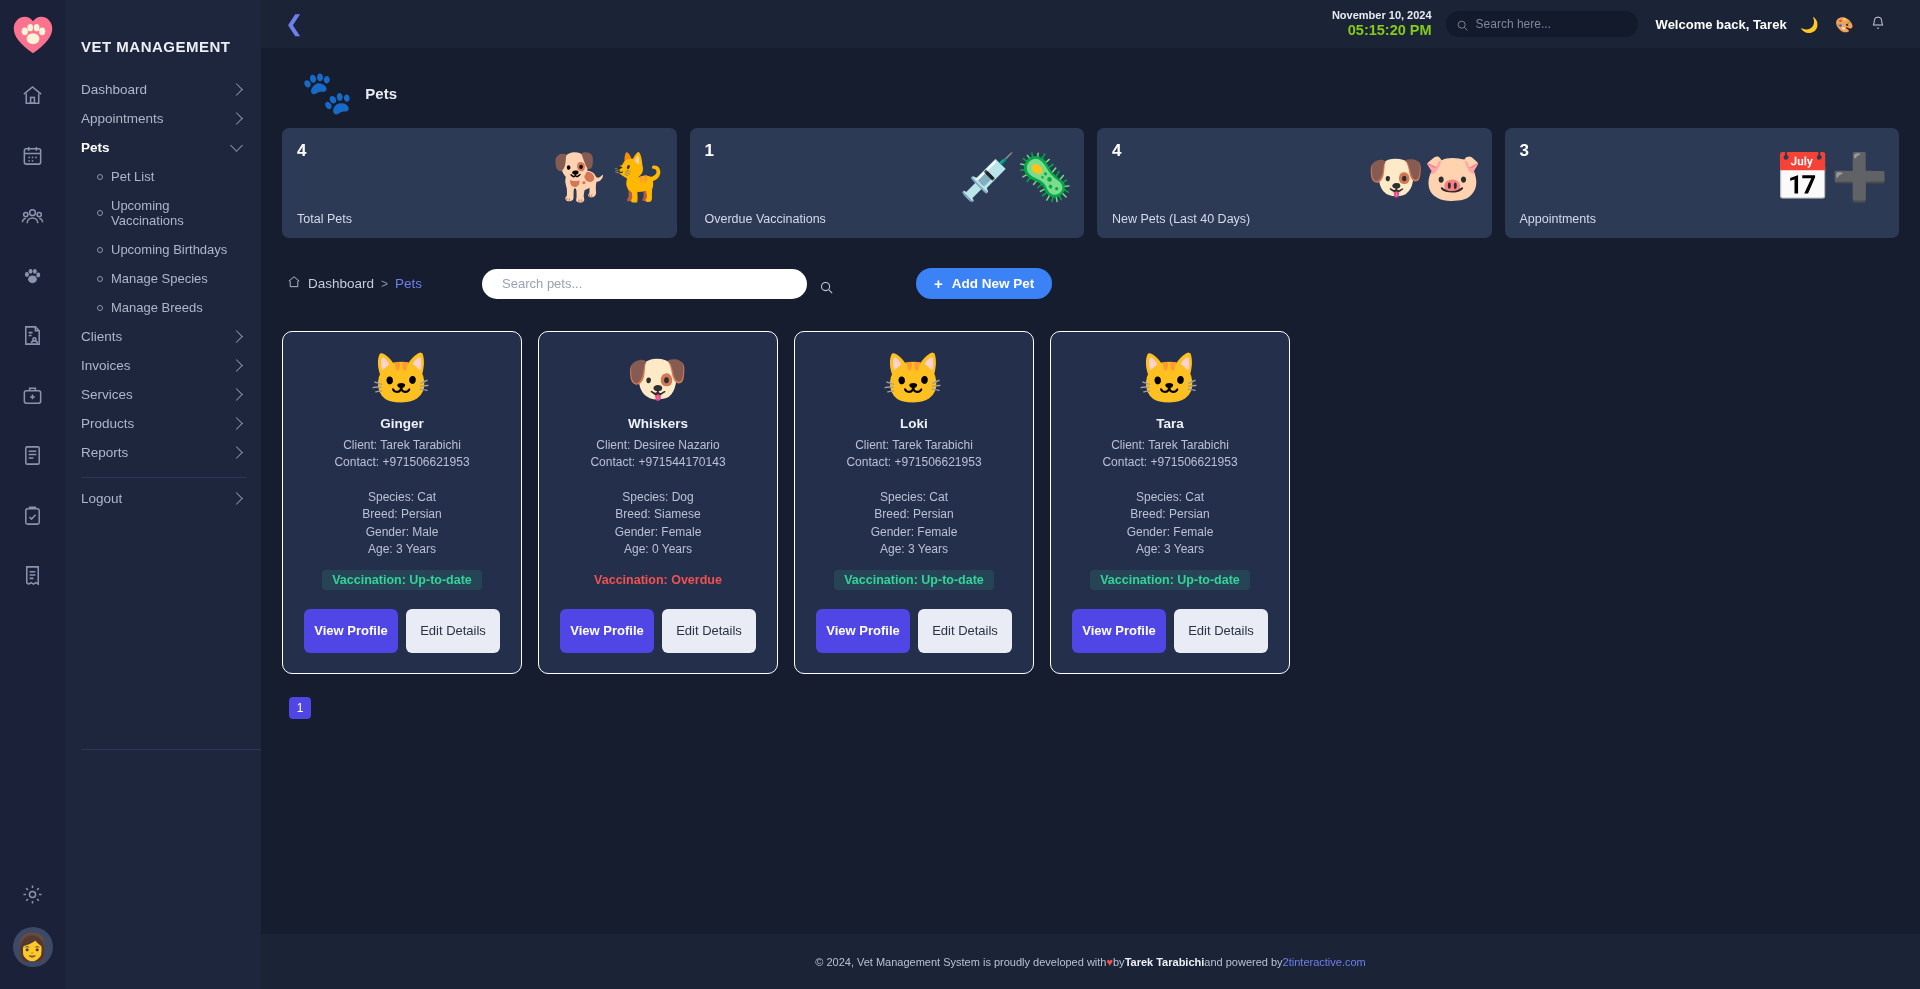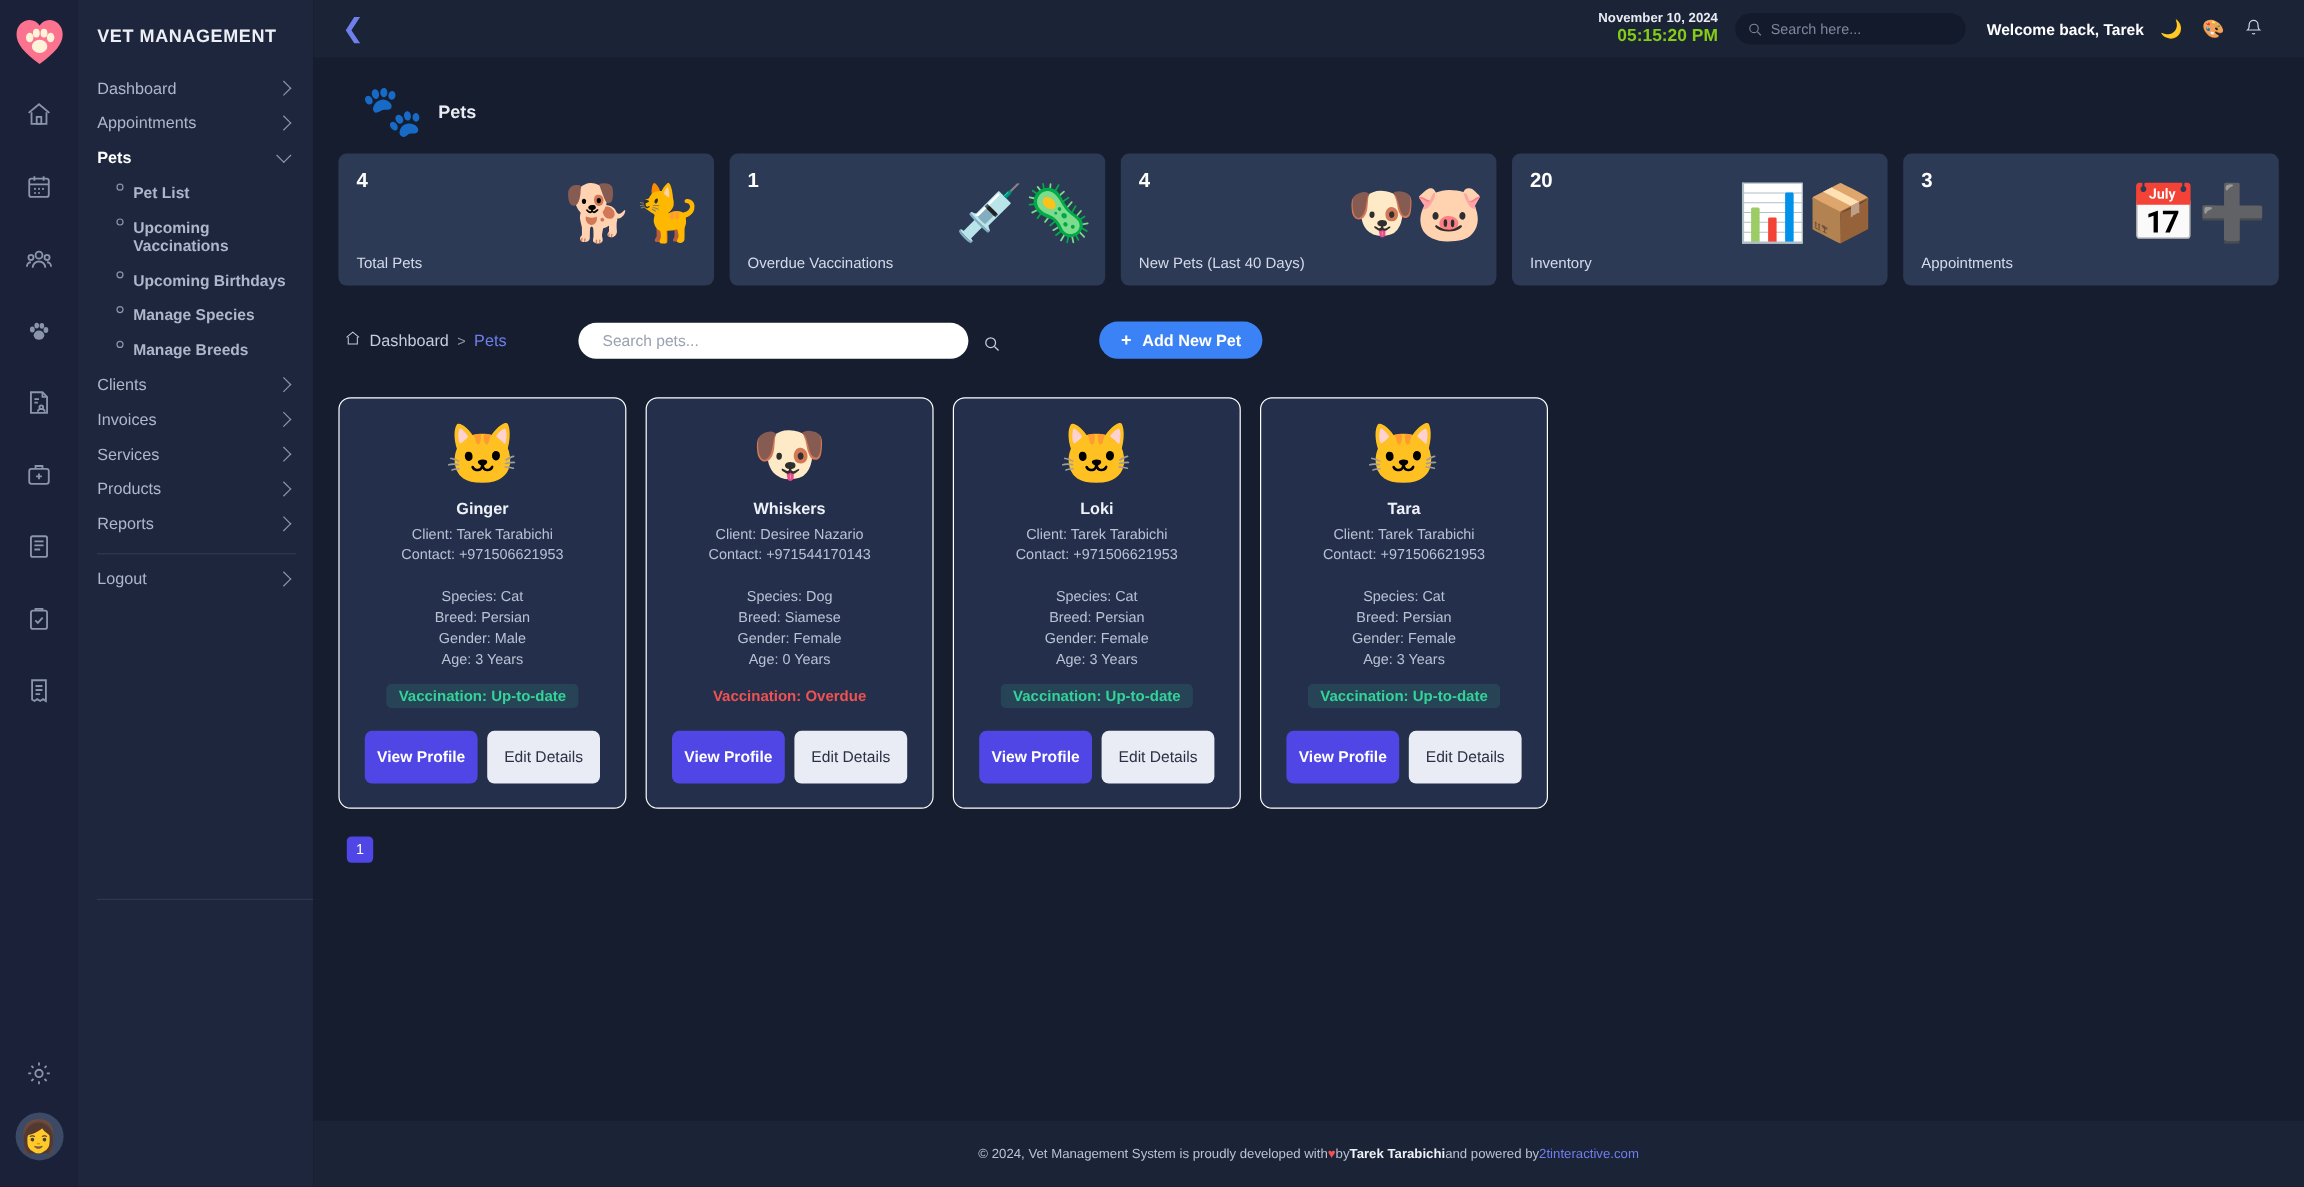--- a/index.html
+++ b/index.html
@@ -37,21 +37,21 @@
     margin-bottom: 22px; overflow: hidden;
     background: #3c4a66;
     display: flex; align-items: center; justify-content: center;
     font-size: 26px;
   }
 
   
   #sidebar {
     width: 196px; flex: 0 0 196px; height: 989px;
     background: #1e263e;
-    padding: 0 14px;
+    padding: 16px 14px;
     color: #aeb6c9;
     font-size: 13px;
     overflow: hidden;
   }
   #sidebar-title {
     font-size: 15px; font-weight: bold; color: #eceff5;
     letter-spacing: .5px; padding: 22px 0 20px 2px;
   }
   .nav-row {
     display: flex; align-items: center; justify-content: space-between;
@@ -59,23 +59,23 @@
     color: #aeb6c9;
   }
   .nav-row.active { color: #ffffff; font-weight: bold; }
   .chev {
     width: 9px; height: 9px; border-right: 1.6px solid #8b94ad;
     border-bottom: 1.6px solid #8b94ad; transform: rotate(-45deg);
     margin-right: 4px;
   }
   .chev.down { transform: rotate(45deg); margin-top: -4px; }
   .sub-row {
-    display: flex; gap: 8px;
+    display: flex; align-items: center; gap: 8px;
     padding: 7px 2px 7px 18px; font-size: 13px;
-    color: #aeb6c9; cursor: pointer; font-weight: bold;
+    color: #aeb6c9; cursor: pointer;
   }
   .bullet {
     width: 6px; height: 6px; border-radius: 50%;
     border: 1.3px solid #8b94ad; flex: 0 0 6px;
   }
   #nav-divider {
     height: 1px; background: #2e3853; margin: 10px 0 6px 2px;
   }
   #sidebar-bottom-divider {
     height: 1px; background: #2e3853; margin: 0 0 0 2px;
@@ -446,25 +446,20 @@
       </div>
       <div class="stat-card">
         <div class="stat-num">1</div>
         <div class="stat-emoji">💉🦠</div>
         <div class="stat-label">Overdue Vaccinations</div>
       </div>
       <div class="stat-card">
         <div class="stat-num">4</div>
         <div class="stat-emoji">🐶🐷</div>
         <div class="stat-label">New Pets (Last 40 Days)</div>
-      </div>
-      <div class="stat-card">
-        <div class="stat-num">20</div>
-        <div class="stat-emoji">📊📦</div>
-        <div class="stat-label">Inventory</div>
       </div>
       <div class="stat-card">
         <div class="stat-num">3</div>
         <div class="stat-emoji">📅➕</div>
         <div class="stat-label">Appointments</div>
       </div>
     </div>
 
     <div id="crumb-row">
       <div id="crumb">

